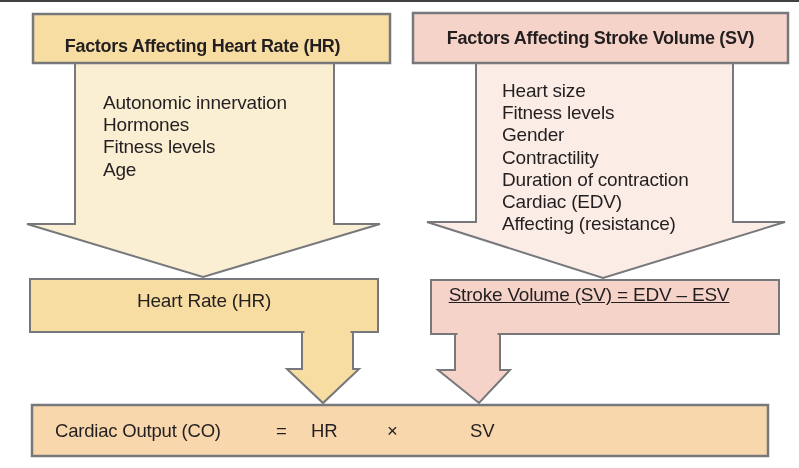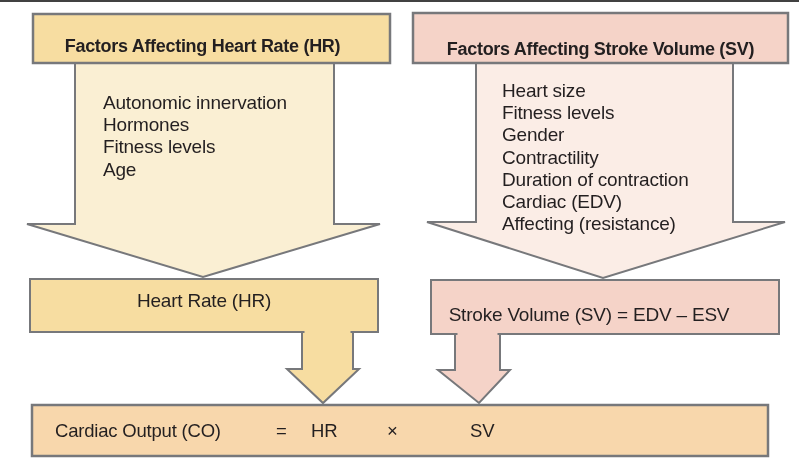--- a/index.html
+++ b/index.html
@@ -59,40 +59,40 @@
 
     <rect x="304.5" y="329.5" width="46" height="5" fill="var(--c-hr_box)"></rect>
     <rect x="457.5" y="331.5" width="40" height="5" fill="var(--c-sv_box)"></rect>
 
     <rect x="32" y="405" width="736" height="51" fill="var(--c-output_box)" stroke="var(--c-outline)" stroke-width="2.5"></rect>
   </svg>
 
   <div class="top-line"></div>
 
   <div class="overlay hdr" style="left:33px; top:22px; width:339px; height:49px;text-align:center;">Factors Affecting Heart Rate (HR)</div>
-  <div class="overlay hdr" style="left:413px; top:13px; width:375px; height:50px;margin-top:11px;">Factors Affecting Stroke Volume (SV)</div>
+  <div class="overlay hdr" style="left:413px; top:13px; width:375px; height:50px;">Factors Affecting Stroke Volume (SV)</div>
 
   <div class="overlay factor-list" style="left:103px; top:92px;">
     <div>Autonomic innervation</div>
     <div>Hormones</div>
     <div>Fitness levels</div>
     <div>Age</div>
   </div>
   <div class="overlay factor-list" style="left:502px; top:80px;">
     <div>Heart size</div>
     <div>Fitness levels</div>
     <div>Gender</div>
     <div>Contractility</div>
     <div>Duration of contraction</div>
     <div>Cardiac (EDV)</div>
     <div>Affecting (resistance)</div>
   </div>
 
   <div class="overlay result-label" style="left:30px; top:279px; width:348px; height:44px;">Heart Rate (HR)</div>
-  <div class="overlay result-label" style="left:431px; top:288px; width:316px; height:54px;">Stroke Volume (SV) = EDV – ESV</div>
+  <div class="overlay result-label" style="left:431px; top:268px; width:316px; height:54px;text-decoration:underline;">Stroke Volume (SV) = EDV – ESV</div>
 
   <div class="overlay co-box" style="left:32px; top:405px; width:736px; height:51px;">
     <span style="left:23px;">Cardiac Output (CO)</span>
     <span style="left:244px;">=</span>
     <span style="left:279px;">HR</span>
     <span style="left:355px;">×</span>
     <span style="left:438px;text-align:right;">SV</span>
   </div>
 
 </div>

